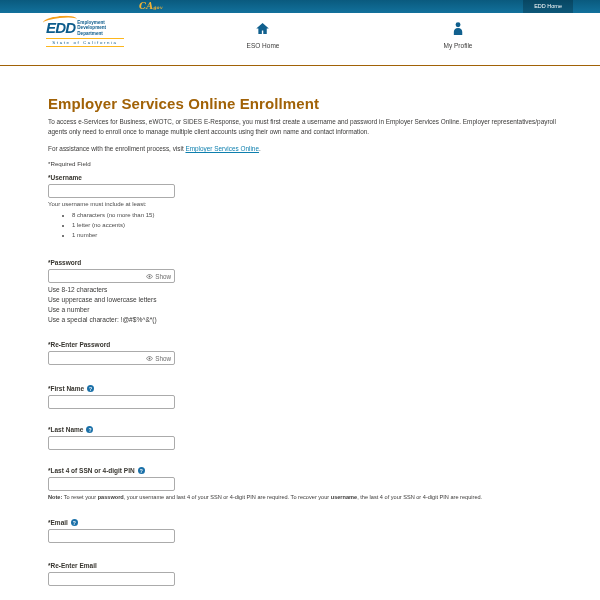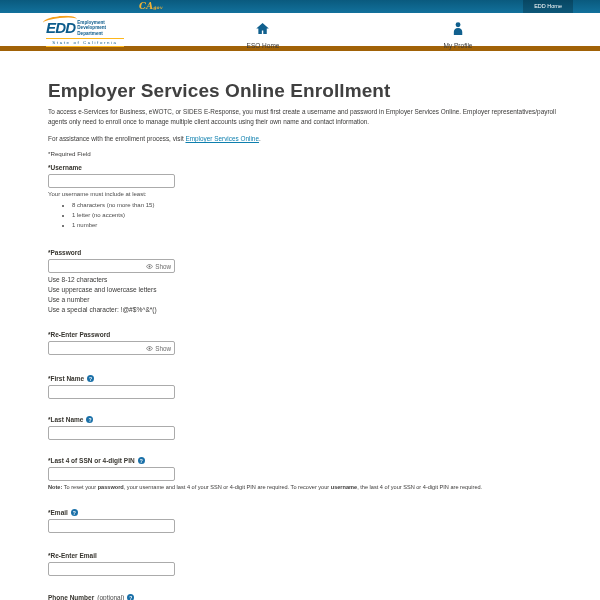--- a/index.html
+++ b/index.html
@@ -11,22 +11,22 @@
     background:linear-gradient(#0a5a7e,#12719c); }
   .ca-logo { position:absolute; left:139px; top:0; line-height:13px;
     font-family:"DejaVu Serif", serif; font-style:italic; font-weight:bold;
     color:#f3b335; font-size:9px; cursor:pointer; }
   .ca-logo .gov { font-size:4.5px; letter-spacing:.3px; }
   .edd-home-btn { position:absolute; right:27px; top:0; height:13px;
     background:rgba(0,0,0,.22); color:#fff; font-size:5.5px; line-height:13px;
     padding:0 11px; cursor:pointer; }
 
   
-  .header { position:relative; height:38px; background:#fff;
-    border-bottom:5px solid #a16207; }
+  .header { position:relative; height:53px; background:#fff;
+    border-bottom:1px solid #a16207; }
   .edd-logo { position:absolute; left:46px; top:7px; width:78px; cursor:pointer; }
   .edd-top { display:flex; align-items:flex-start; gap:2px; position:relative; }
   .edd-swoosh { position:absolute; left:-3px; top:-4px; width:34px; height:10px;
     border-top:2px solid #f7a01b; border-radius:50%;
     transform:rotate(-6deg); }
   .edd-word { font-size:15px; font-weight:bold; font-style:italic;
     color:#0d5c8c; letter-spacing:-.8px; line-height:15px; }
   .edd-lines span { display:block; font-size:4.6px; font-weight:bold;
     color:#0d5c8c; line-height:5.4px; }
   .edd-state { margin-top:2px; font-size:4.4px; letter-spacing:1.6px;
@@ -34,21 +34,21 @@
     padding:1px 0; text-align:center; }
 
   .nav-item { position:absolute; top:8px; transform:translateX(-50%);
     text-align:center; cursor:pointer; }
   #nav-eso { left:263px; }
   #nav-profile { left:458px; }
   .nav-label { font-size:6.5px; color:#3b3a39; margin-top:3px; }
 
   
   .content { padding:29px 40px 0 48px; }
-  h1 { font-size:19px; font-weight:bold; color:#404040; letter-spacing:.1px; }
+  h1 { font-size:15px; font-weight:bold; color:#a16207; letter-spacing:.1px; }
   .intro { margin-top:5px; font-size:6.4px; line-height:10px; color:#3b3a39;
     width:516px; }
   .assist { margin-top:8px; font-size:6.4px; }
   .assist a { color:#0d7fae; text-decoration:underline; cursor:pointer; }
   .required { margin-top:8px; font-size:6.2px; color:#3b3a39; }
 
   .flabel { display:flex; align-items:center; gap:3px;
     font-size:6.5px; font-weight:bold; color:#37352f; }
   .optional { font-weight:normal; color:#4a4a4a; }
   .help { width:7px; height:7px; border-radius:50%; background:#1a70a8;

